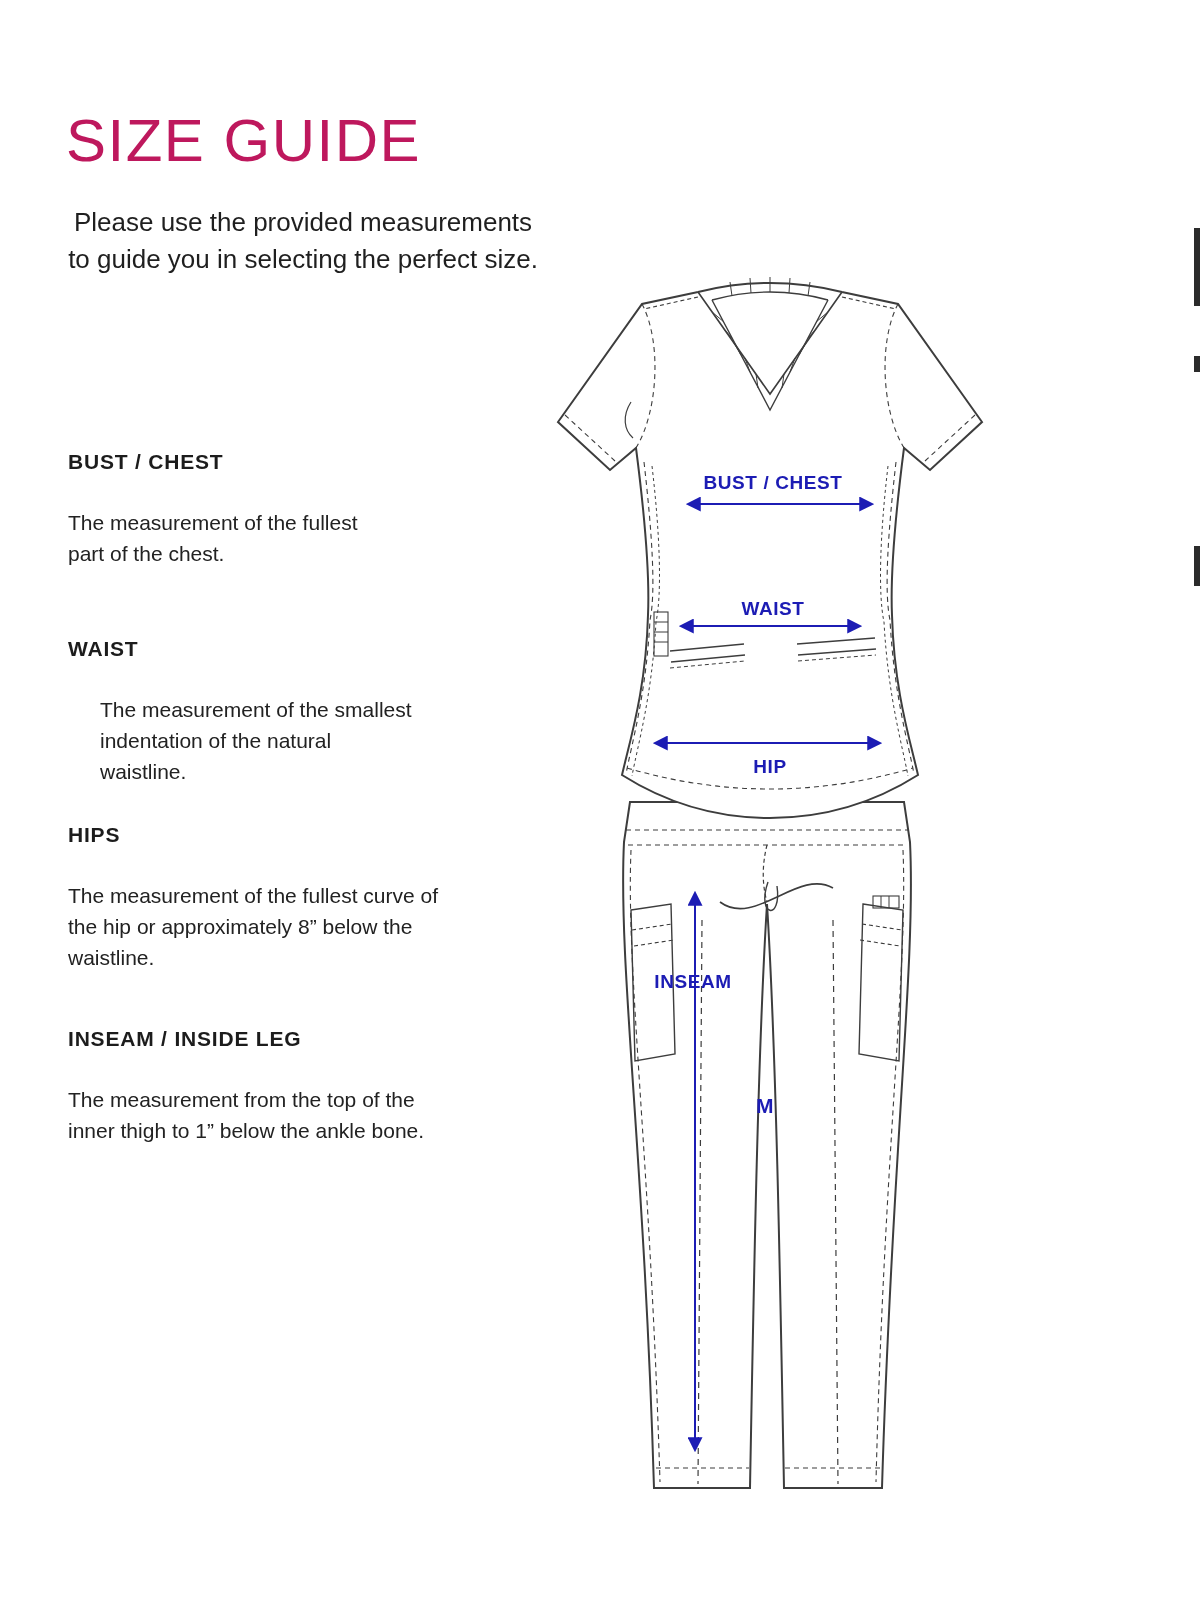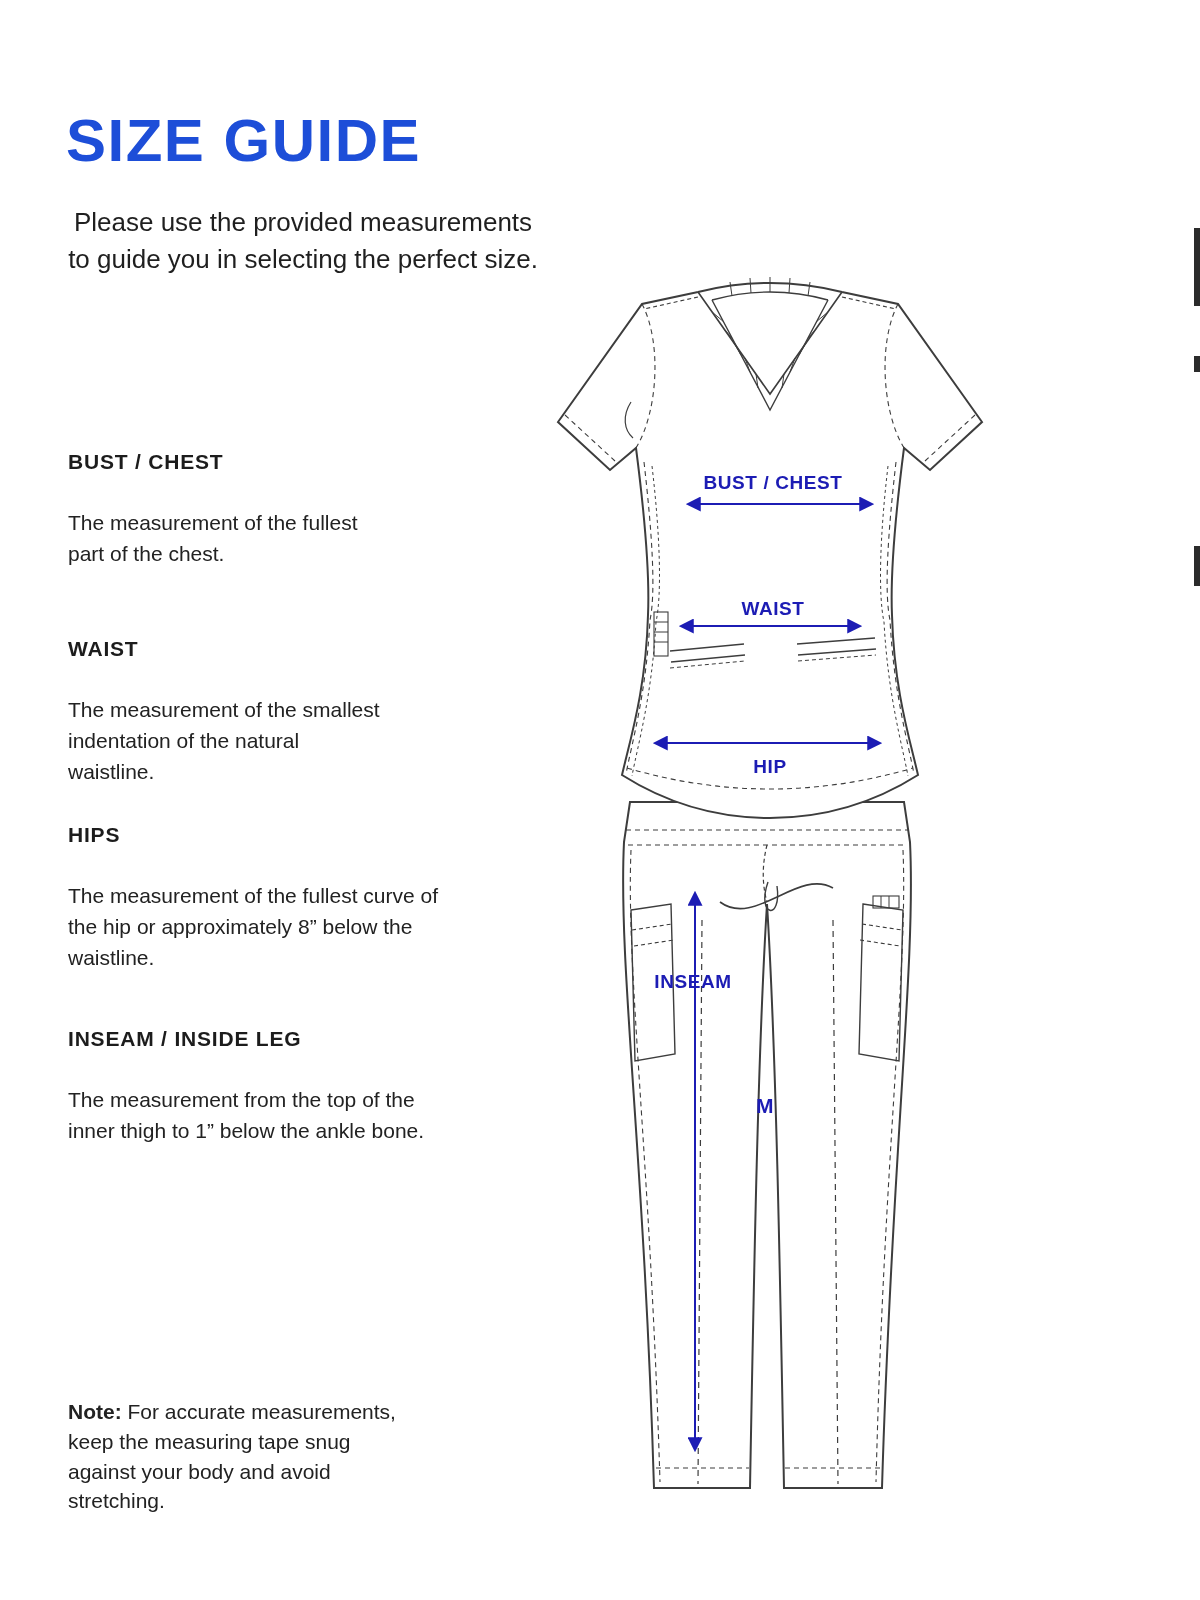--- a/index.html
+++ b/index.html
@@ -7,22 +7,22 @@
     position:relative;
     width:1200px;height:1600px;
     background:#ffffff;
     font-family:"Liberation Sans","DejaVu Sans",sans-serif;
     color:#1e1e1e;
     overflow:hidden;
   }
   .abs{position:absolute;}
   .page-title{
     left:66px;top:66px;
-    font-size:60px;font-weight:700;letter-spacing:1.5px;
-    color:#1d4ed8;
+    font-size:60px;font-weight:400;letter-spacing:1.5px;
+    color:#be185d;
   }
   .intro{
     left:68px;top:178px;width:470px;
     font-size:26px;line-height:1.42;color:#1f1f1f;text-align:center;
   }
   .sec-head{
     left:68px;width:420px;
     font-size:21px;font-weight:700;letter-spacing:0.8px;
     color:#1c1c1c;
   }
@@ -51,32 +51,28 @@
 <div class="canvas">
 
   <h1 class="abs page-title">SIZE GUIDE</h1>
 
   <p class="abs intro">Please use the provided measurements to guide you in selecting the perfect size.</p>
 
   <div class="abs sec-head" style="top:450px;">BUST / CHEST</div>
   <p class="abs sec-body" style="top:486px;width:295px;">The measurement of the fullest part of the chest.</p>
 
   <div class="abs sec-head" style="top:637px;">WAIST</div>
-  <p class="abs sec-body" style="top:673px;width:315px;">The measurement of the smallest indentation of the natural waistline.</p>
+  <p class="abs sec-body" style="top:673px;width:315px;margin-left:32px;">The measurement of the smallest indentation of the natural waistline.</p>
 
   <div class="abs sec-head" style="top:823px;">HIPS</div>
   <p class="abs sec-body" style="top:859px;width:385px;">The measurement of the fullest curve of the hip or approximately 8” below the waistline.</p>
 
   <div class="abs sec-head" style="top:1027px;">INSEAM / INSIDE LEG</div>
   <p class="abs sec-body" style="top:1063px;width:360px;">The measurement from the top of the inner thigh to 1” below the ankle bone.</p>
 
-  <p class="abs note">
-    <b>Note:</b>
-    <span>For accurate measurements, keep the measuring tape snug against your body and avoid stretching.</span>
-  </p>
 
   <div class="abs diagram-wrap">
     <svg width="470" height="1260" viewBox="0 0 470 1260">
       <defs>
         <marker id="arrB" viewBox="0 0 10 10" refX="8.5" refY="5" markerWidth="7.5" markerHeight="7.5" orient="auto-start-reverse">
           <path d="M0,0 L10,5 L0,10 z" fill="#1c1cb4"></path>
         </marker>
       </defs>
 
       <g fill="#ffffff" stroke="#3d3d3d">

